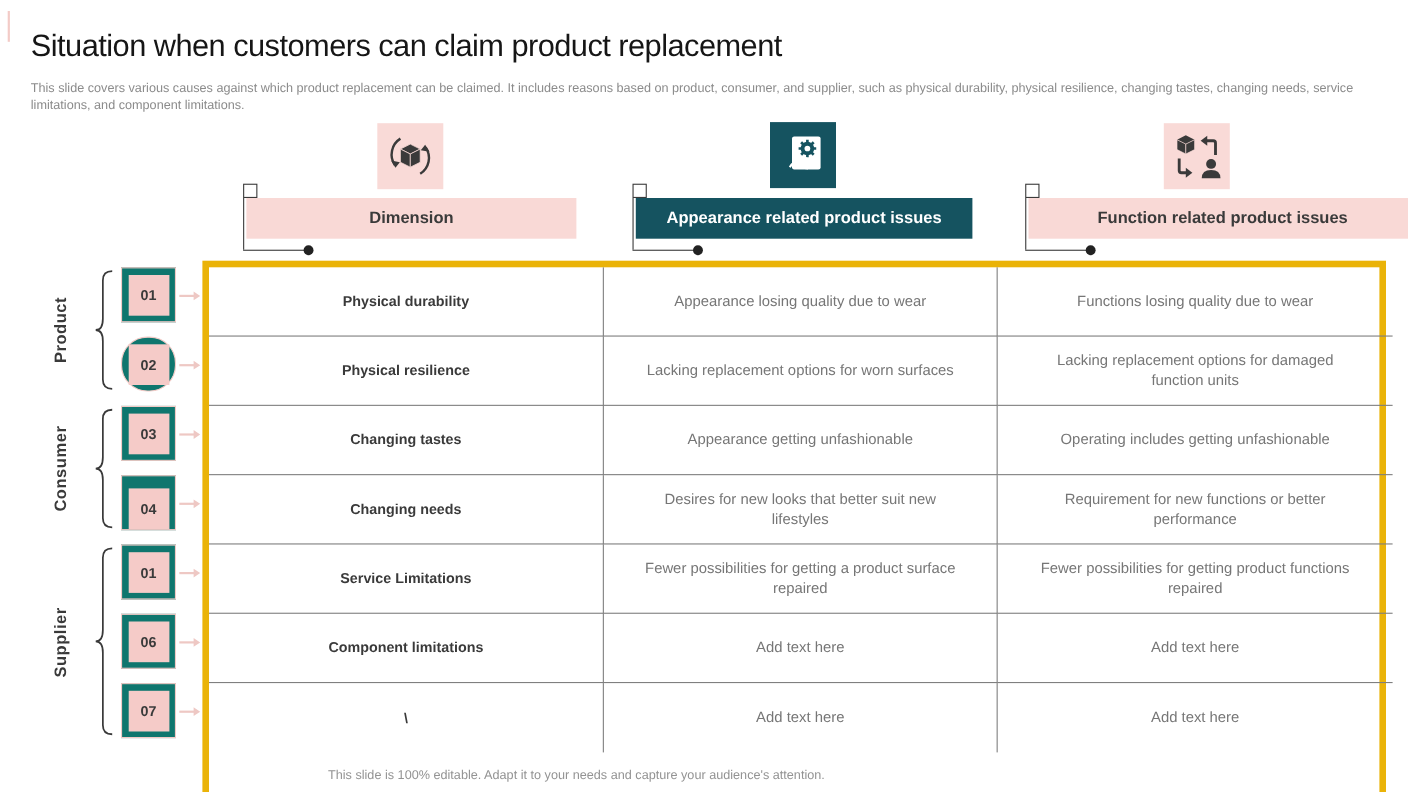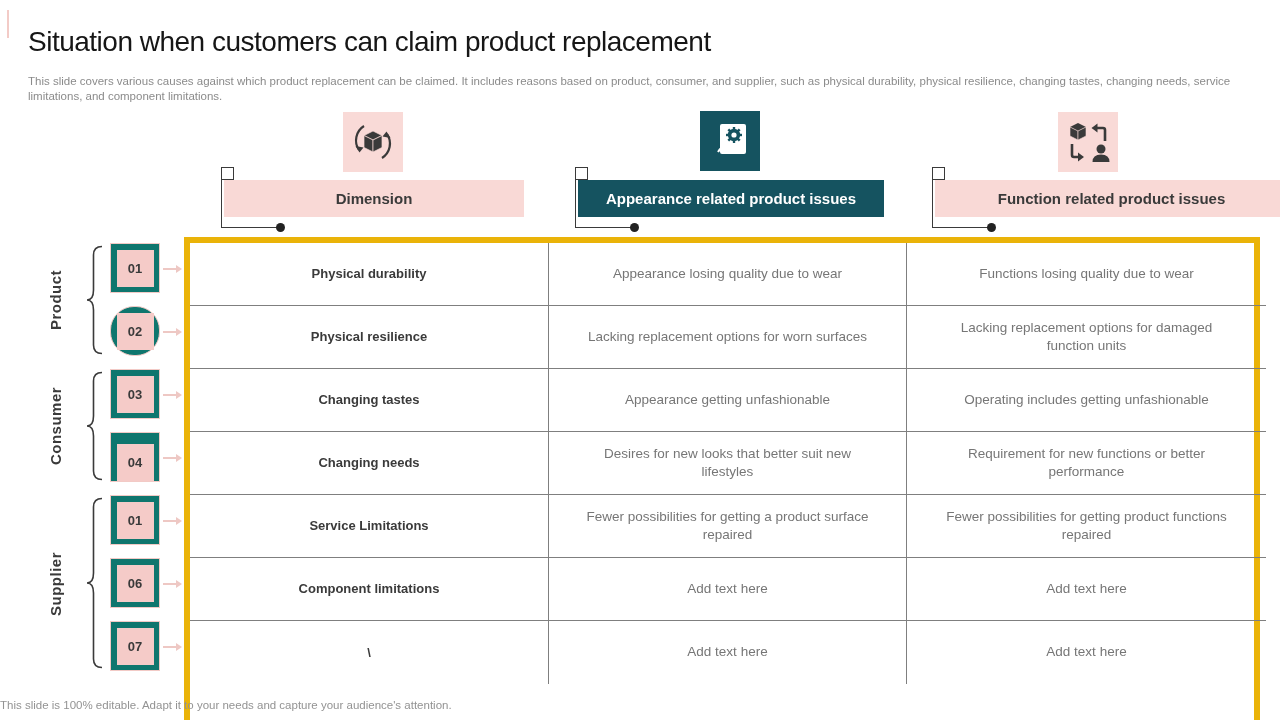--- a/index.html
+++ b/index.html
@@ -71,21 +71,21 @@
     font-size:13px; font-weight:bold; color:#3a3a3a;
   }
   .row-arrow { left:163px; width:14px; height:1.5px; background:#eec8c4; }
   .row-arrow::after {
     content:""; position:absolute; right:-5px; top:-3.2px;
     border-left:6px solid #eec8c4; border-top:4px solid transparent; border-bottom:4px solid transparent;
   }
 
   
   .footer {
-    left:0; top:699px; width:1048px; text-align:left;
+    left:0; top:699px; width:1048px; text-align:center;
     font-size:11.5px; color:#939393;
   }
 </style>
 </head>
 <body>
 
 <div class="abs accent-line"></div>
 
 <div class="abs title">Situation when customers can claim product replacement</div>
 <div class="abs subtitle">This slide covers various causes against which product replacement can be claimed. It includes reasons based on product, consumer, and supplier, such as physical durability, physical resilience, changing tastes, changing needs, service limitations, and component limitations.</div>

